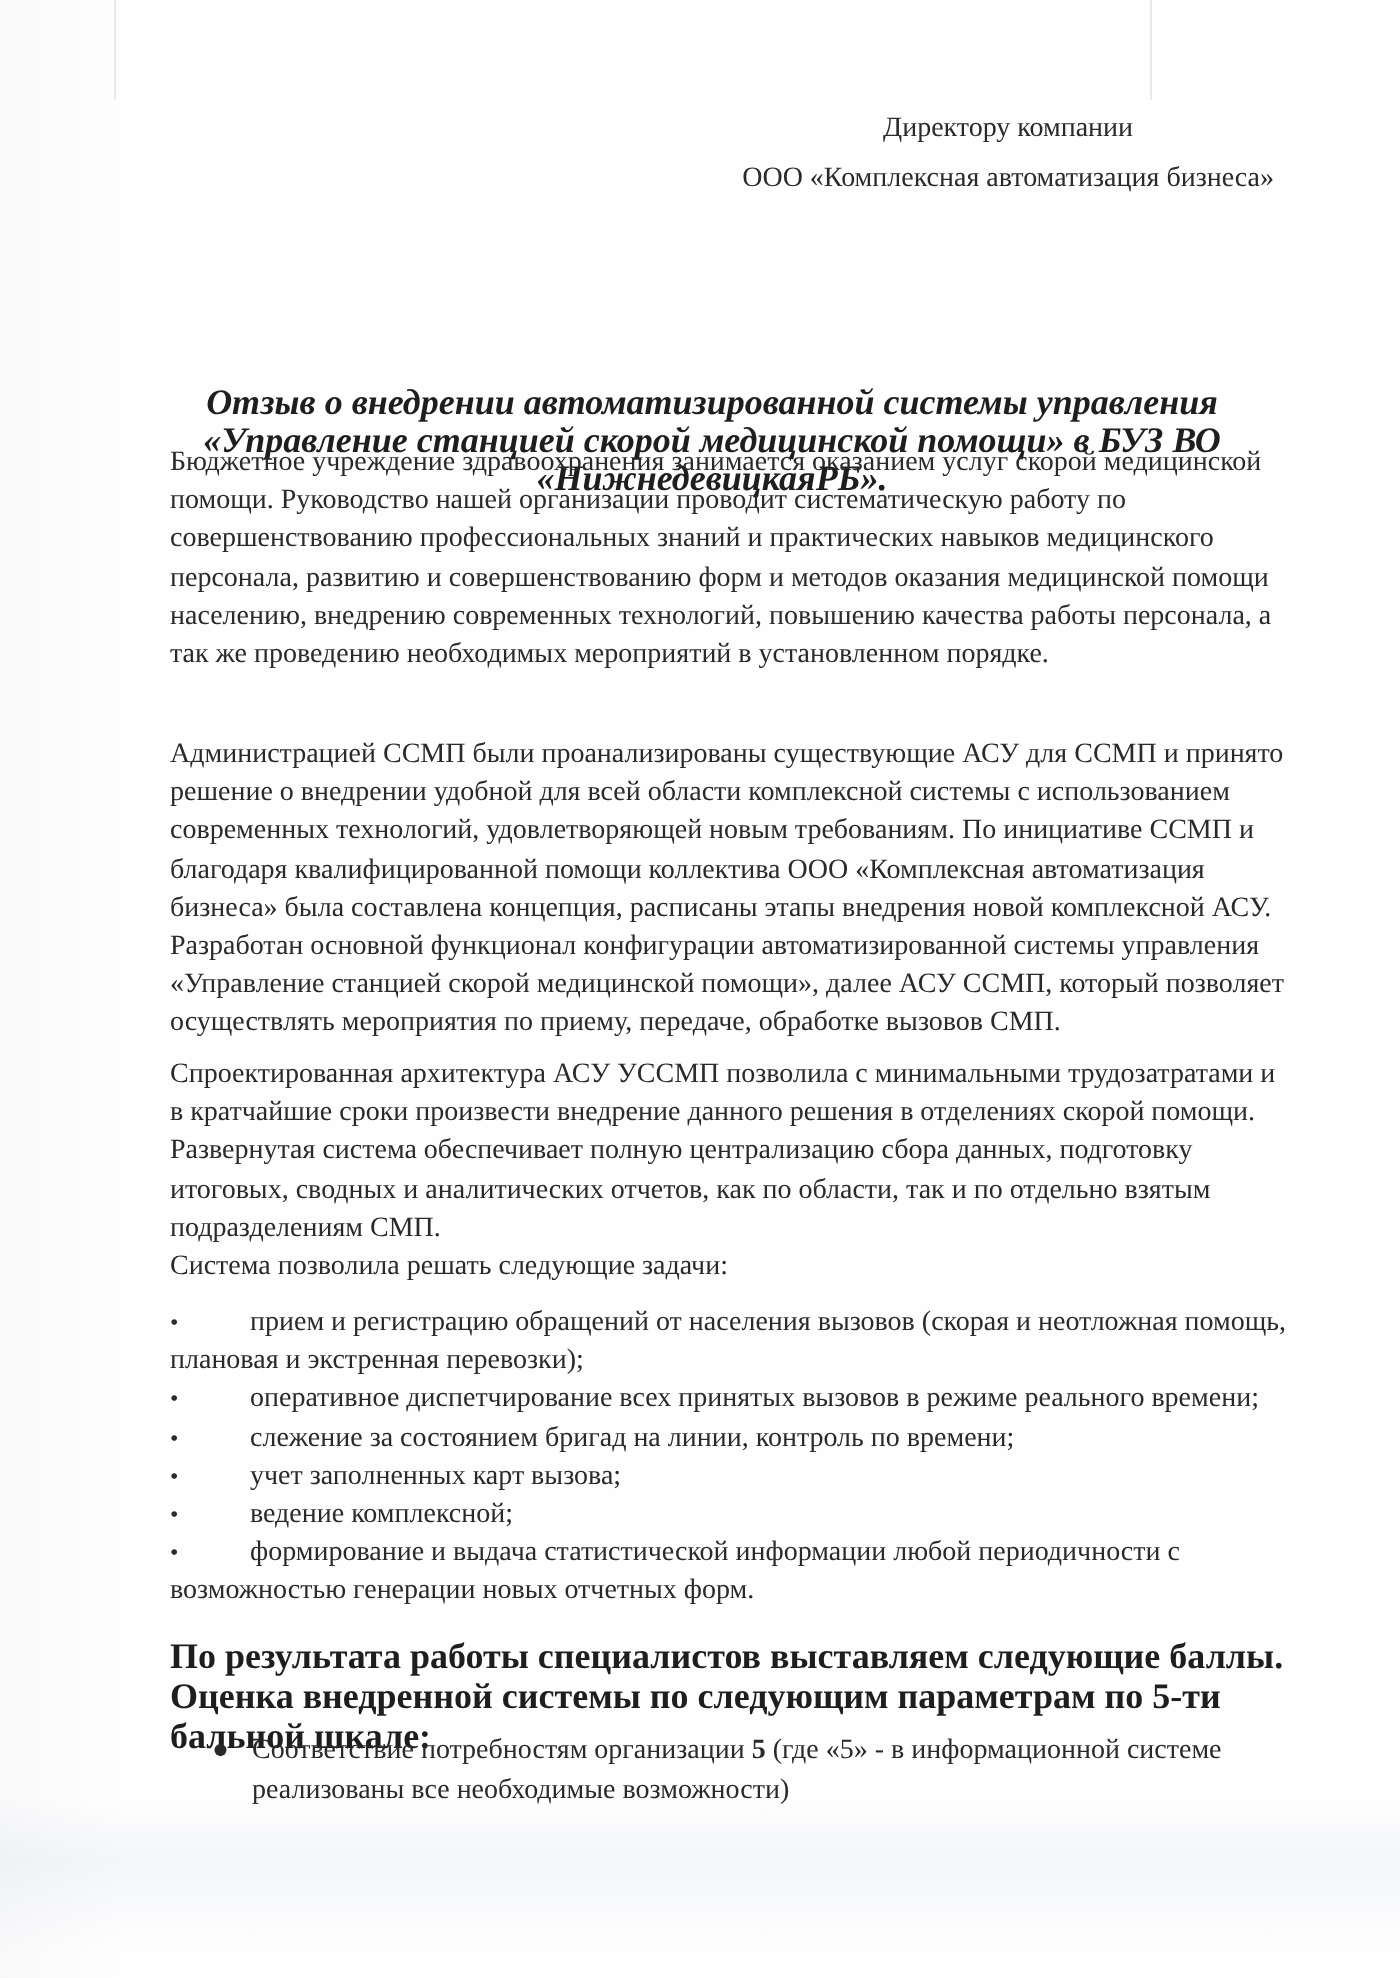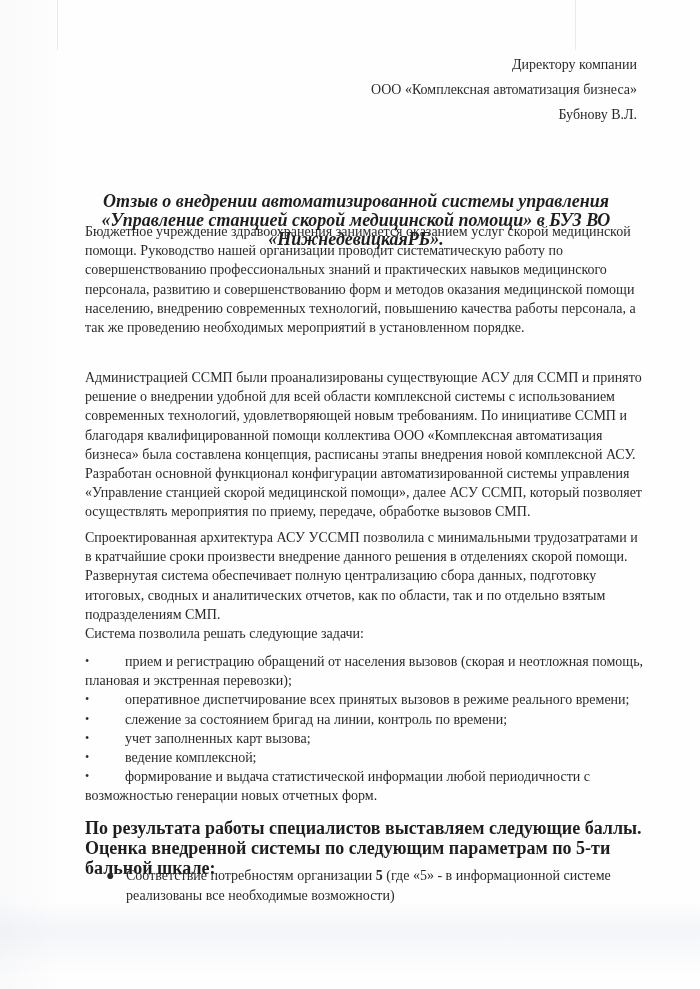--- a/index.html
+++ b/index.html
@@ -28,21 +28,21 @@
       position: absolute;
       top: 0;
       width: 1px;
       height: 50px;
       background: rgba(190,200,215,0.35);
     }
     .addressee {
       position: absolute;
       right: 63px;
       top: 52px;
-      text-align: right;
+      text-align: center;
       font-size: 14px;
       line-height: 25px;
     }
     .addressee div { white-space: nowrap; }
     .title {
       position: absolute;
       left: 96px;
       top: 192px;
       width: 520px;
       text-align: center;
@@ -116,21 +116,20 @@
 </head>
 <body>
 
 <div class="page">
   <div class="scan-line" style="left:57px"></div>
   <div class="scan-line" style="left:575px"></div>
 
   <div class="addressee">
     <div>Директору компании</div>
     <div>ООО «Комплексная автоматизация бизнеса»</div>
-    <div>Бубнову В.Л.</div>
   </div>
 
   <div class="title">Отзыв о внедрении автоматизированной системы управления «Управление станцией скорой медицинской помощи» в БУЗ ВО «НижнедевицкаяРБ».</div>
 
   <p class="para p1">Бюджетное учреждение здравоохранения занимается оказанием услуг скорой медицинской помощи. Руководство нашей организации проводит систематическую работу по совершенствованию профессиональных знаний и практических навыков медицинского персонала, развитию и совершенствованию форм и методов оказания медицинской помощи населению, внедрению современных технологий, повышению качества работы персонала, а так же проведению необходимых мероприятий в установленном порядке.</p>
   <p class="para p2">Администрацией ССМП были проанализированы существующие АСУ для ССМП и принято решение о внедрении удобной для всей области комплексной системы с использованием современных технологий, удовлетворяющей новым требованиям. По инициативе ССМП и благодаря квалифицированной помощи коллектива ООО «Комплексная автоматизация бизнеса» была составлена концепция, расписаны этапы внедрения новой комплексной АСУ. Разработан основной функционал конфигурации автоматизированной системы управления «Управление станцией скорой медицинской помощи», далее АСУ ССМП, который позволяет осуществлять мероприятия по приему, передаче, обработке вызовов СМП.</p>
   <p class="para p3">Спроектированная архитектура АСУ  УССМП позволила с минимальными трудозатратами и в кратчайшие сроки произвести внедрение данного решения в отделениях скорой помощи. Развернутая система обеспечивает полную централизацию сбора данных, подготовку итоговых, сводных и аналитических отчетов, как по области, так и по отдельно взятым подразделениям СМП.</p>
   <p class="para p4">Система позволила решать следующие задачи:</p>
 
   <ul class="tasks">

